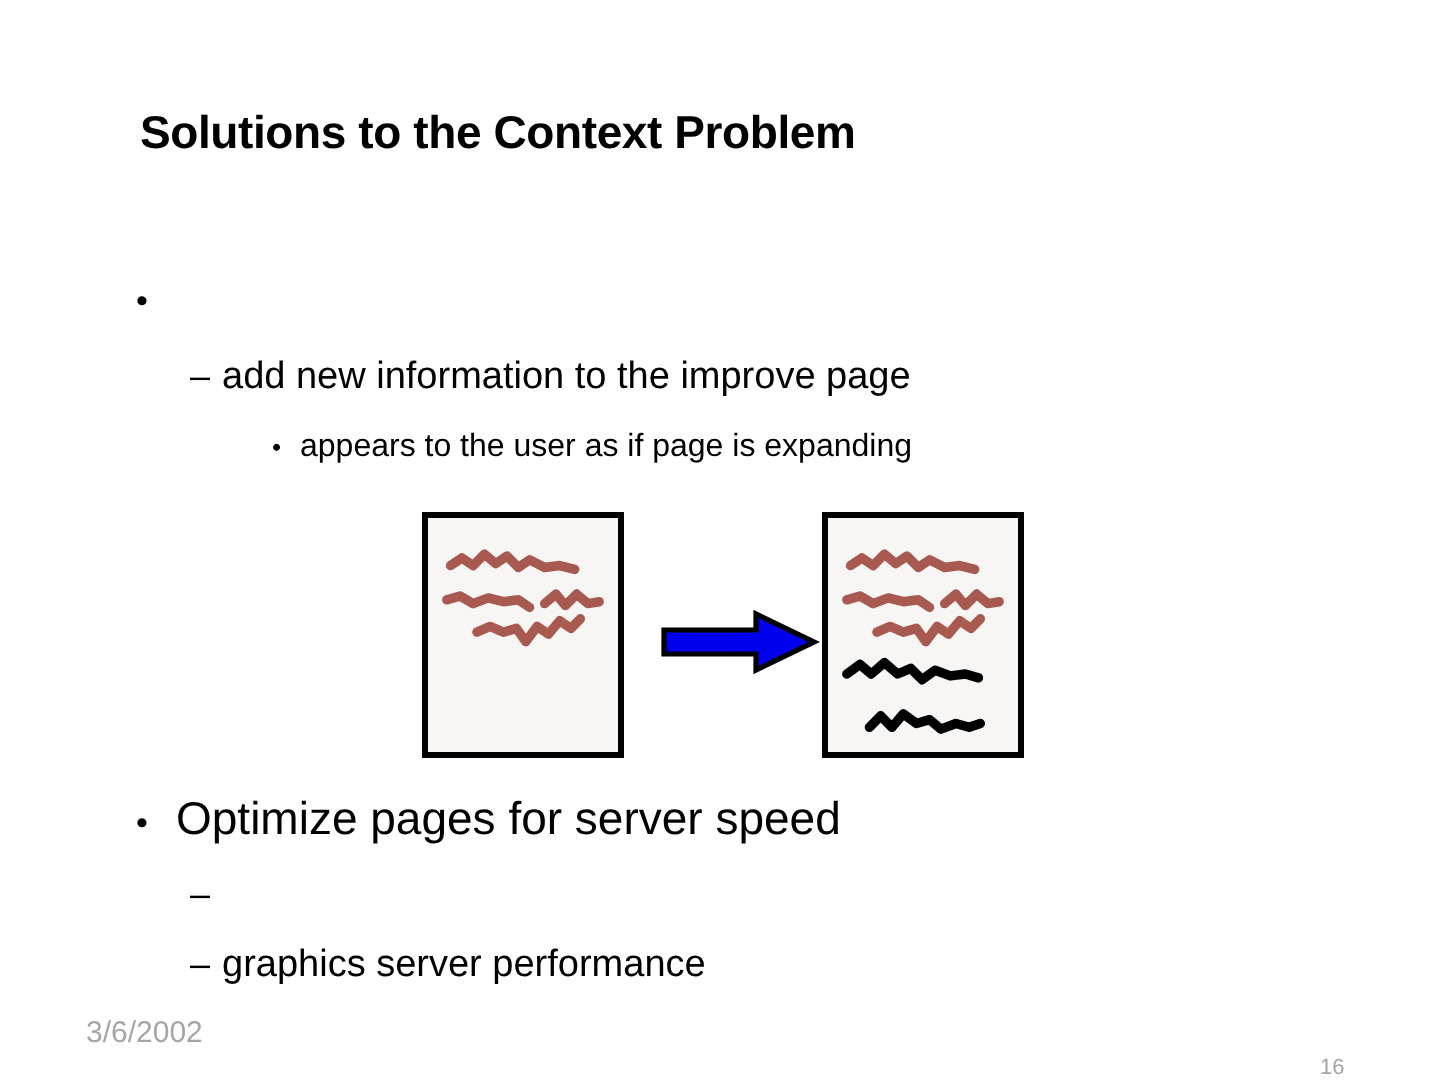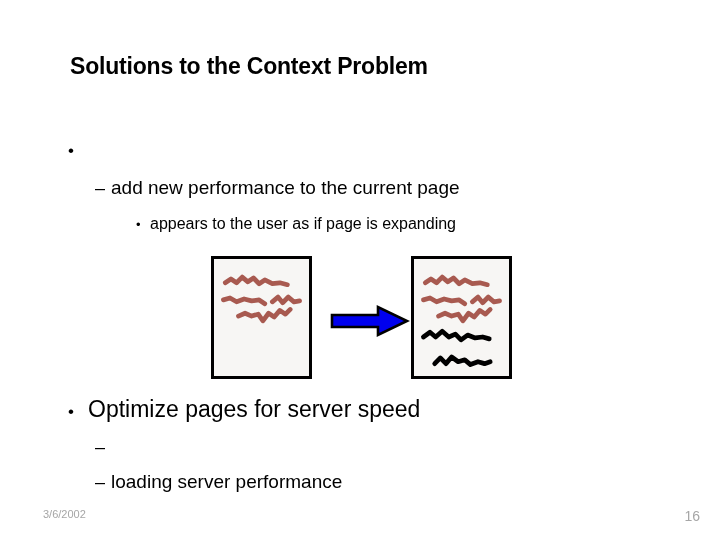--- a/index.html
+++ b/index.html
@@ -107,30 +107,29 @@
     top: 303px;
     width: 80px;
     height: 36px;
   }
 
   
   #footer-date {
     position: absolute;
     left: 43px;
     top: 508px;
-    font-size: 11px;
+    font-size: 15px;
     color: #a6a6a6;
   }
   #footer-slide-number {
     position: absolute;
     left: 660px;
-    top: 508px;
+    top: 528px;
     width: 40px;
-    text-align: right;
-    font-size: 14px;
+    font-size: 11px;
     color: #a6a6a6;
   }
 </style>
 </head>
 <body>
 
 <div id="slide-title">Solutions to the Context Problem</div>
 
 <div id="diagram">
 
@@ -164,36 +163,36 @@
     </svg>
   </div>
 </div>
 
 <div class="bullet-row lvl1" id="row-repeat-context">
   <span class="bullet-mark">•</span>
 </div>
 
 <div class="bullet-row lvl2" id="row-add-new-info">
   <span class="bullet-mark">–</span>
-  <span class="bullet-text">add new performance to the current page</span>
+  <span class="bullet-text">add new information to the improve page</span>
 </div>
 
 <div class="bullet-row lvl3" id="row-appears-user">
   <span class="bullet-mark">•</span>
   <span class="bullet-text">appears to the user as if page is expanding</span>
 </div>
 
 <div class="bullet-row lvl1" id="row-optimize-pages">
   <span class="bullet-mark">•</span>
   <span class="bullet-text">Optimize pages for server speed</span>
 </div>
 
 <div class="bullet-row lvl2" id="row-reduce-graphics">
   <span class="bullet-mark">–</span>
 </div>
 
 <div class="bullet-row lvl2" id="row-improve-server">
   <span class="bullet-mark">–</span>
-  <span class="bullet-text">loading server performance</span>
+  <span class="bullet-text">graphics server performance</span>
 </div>
 
 <div id="footer-date">3/6/2002</div>
 <div id="footer-slide-number">16</div>
 
 </body></html>

